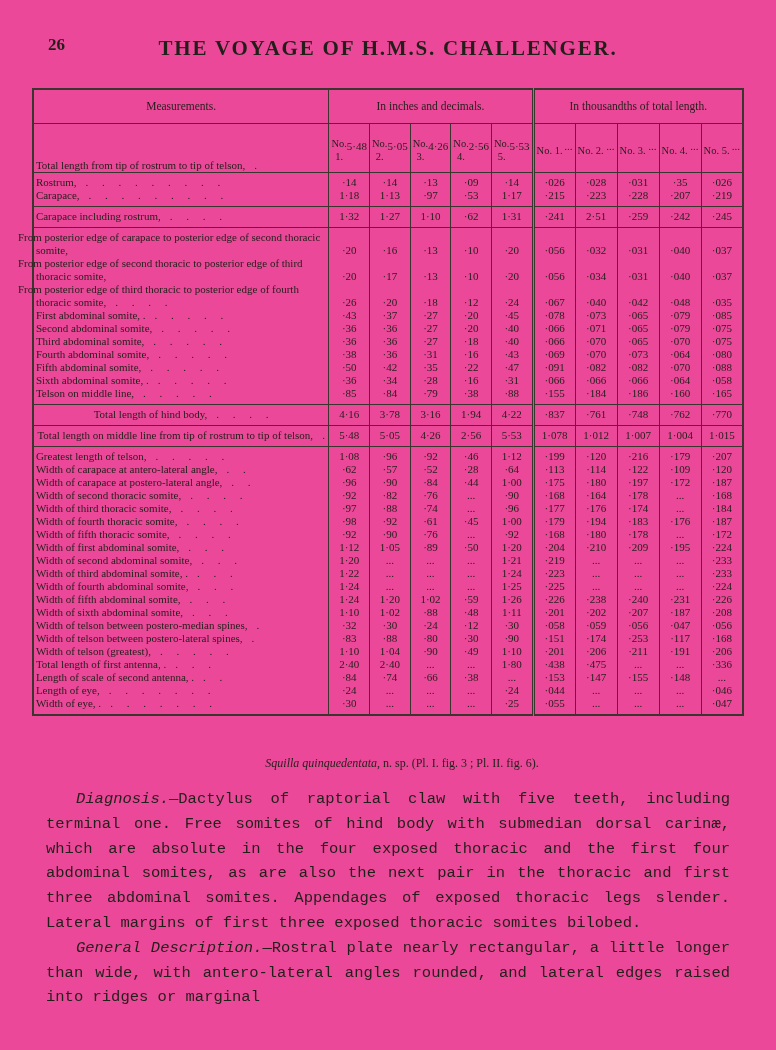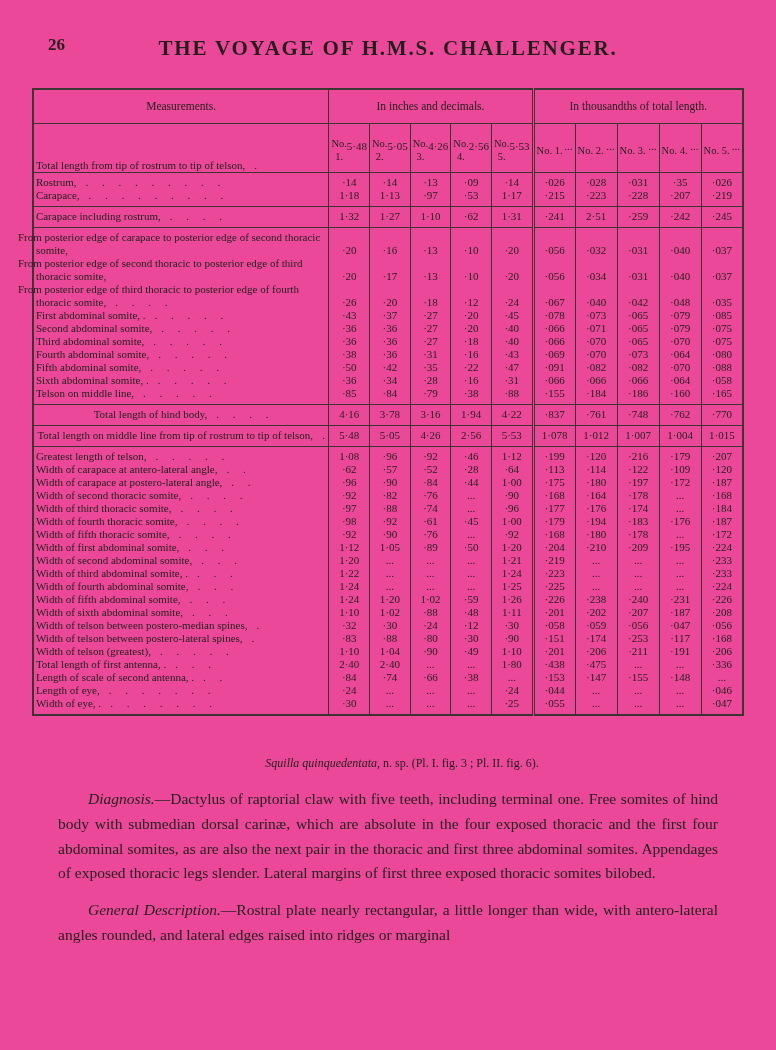--- a/index.html
+++ b/index.html
@@ -22,21 +22,21 @@
   .num{text-align:center;}
   .lbl{padding-left:5px;}
   .dots{word-spacing:11px;padding-left:9px;}
   .hang{padding-left:24px;text-indent:-18px;}
   .center{text-align:center;padding-left:20px;padding-right:20px;}
   tr.sec-start td{border-top:1px solid #3a362f;padding-top:3px;}
   tr.sec-end td{padding-bottom:4px;}
   .body-text{padding:0 46px;margin-top:40px;}
   .species{margin:4px 0 16px 28px;font-size:12px;text-align:center;}
   .it,.lead{font-style:italic;}
-  .para{font-size:15.5px;line-height:24.8px;text-align:justify;text-indent:30px;margin:12px;}
+  .para{font-size:15.5px;line-height:24.8px;text-align:justify;text-indent:30px;margin:0;font-family:Liberation Mono, monospace;}
 </style>
 </head>
 <body>
 
 <div class="page">
   <div class="header">
     <span class="pagenum">26</span>
     <div class="title">THE VOYAGE OF H.M.S. CHALLENGER.</div>
   </div>
 

